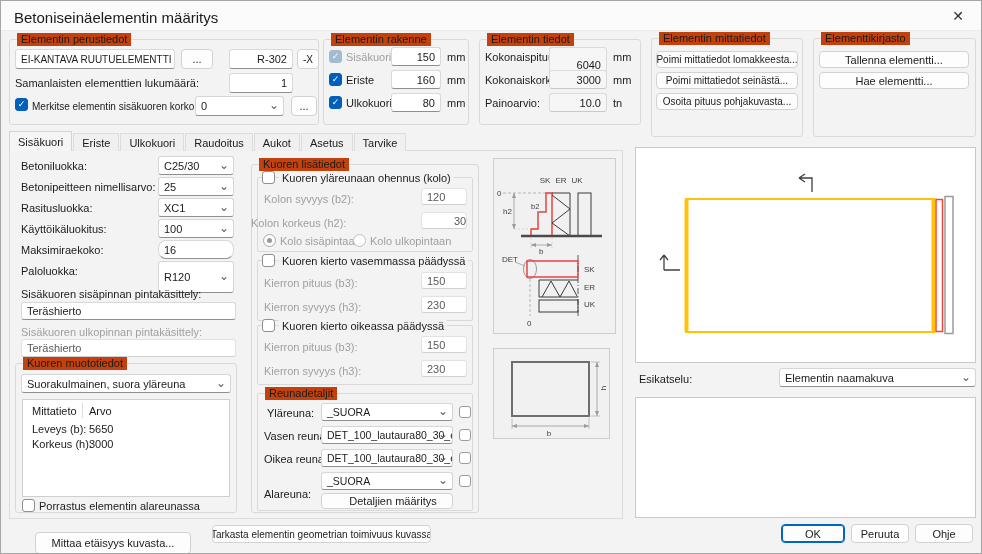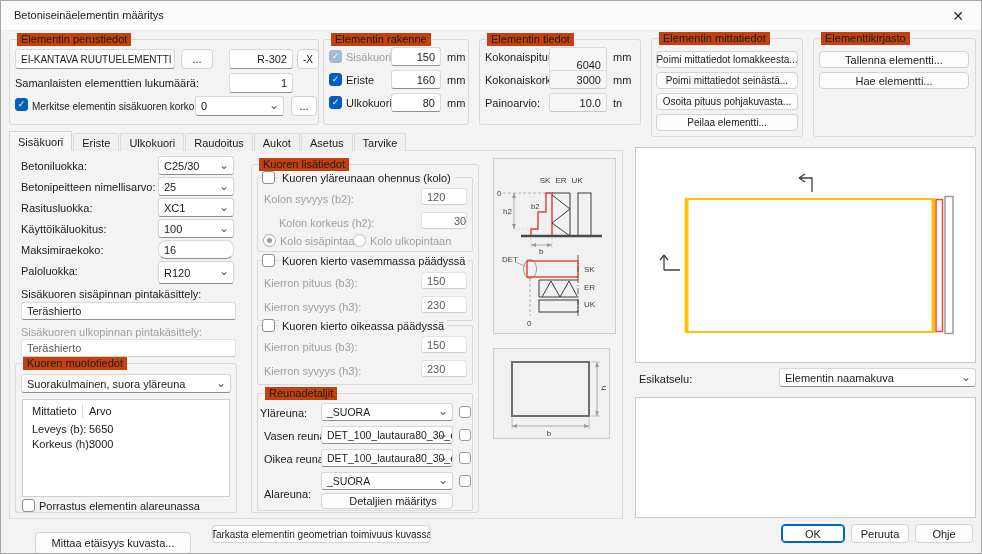--- a/index.html
+++ b/index.html
@@ -4,21 +4,21 @@
 <style>
   * { box-sizing: border-box; margin: 0; padding: 0; }
   html,body { background:#cfcfcf; }
   .dlg {
     position:relative; width:982px; height:554px; background:#f3f3f3;
     border:1px solid #a6a6a6; overflow:hidden;
     font-family:"Liberation Sans", sans-serif; font-size:11px; color:#1b1b1b;
     box-shadow:0 3px 10px rgba(0,0,0,.3);
   }
   .titlebar { position:absolute; left:0; top:0; width:100%; height:30px; background:#fbfbfb; border-bottom:1px solid #ececec; }
-  .title { position:absolute; left:13px; top:8px; font-size:11px; white-space:nowrap; }
+  .title { position:absolute; left:13px; top:8px; font-size:15px; white-space:nowrap; }
   .close { position:absolute; right:0; top:0; width:46px; height:29px; display:flex; align-items:center; justify-content:center; font-size:14px; color:#2c2c2c; }
   .grp { position:absolute; border:1px solid #d9d9d9; border-radius:3px; }
   .gt { position:absolute; top:-7px; left:7px; background:#c2410c; padding:0 4px; font-size:11px; line-height:13px; white-space:nowrap; }
   .lbl { position:absolute; white-space:nowrap; line-height:13px; }
   .dis { color:#9f9f9f; }
   .fs10 { font-size:10px; }
   .inp { position:absolute; background:#fff; border:1px solid #d9d9d9; border-bottom-color:#8f8f8f; border-radius:3px;
          padding:0 5px; display:flex; align-items:center; white-space:nowrap; overflow:hidden; }
   .inp.r { justify-content:flex-end; }
   .inp.ro { background:#f6f6f6; border:1px solid #dadada; border-bottom-color:#c9c9c9; }
@@ -102,21 +102,20 @@
   <div class="lbl" style="left:484px;top:96px;">Painoarvio:</div>
   <div class="inp ro r" style="left:548px;top:92px;width:58px;height:19px;">10.0</div>
   <div class="lbl" style="left:612px;top:96px;">tn</div>
 
   <div class="grp" style="left:650px;top:37px;width:152px;height:99px;">
     <div class="gt">Elementin mittatiedot</div>
   </div>
   <div class="btn fs10" style="left:655px;top:50px;width:142px;height:17px;">Poimi mittatiedot lomakkeesta...</div>
   <div class="btn fs10" style="left:655px;top:71px;width:142px;height:17px;">Poimi mittatiedot seinästä...</div>
   <div class="btn fs10" style="left:655px;top:92px;width:142px;height:17px;">Osoita pituus pohjakuvasta...</div>
-  <div class="btn fs10" style="left:655px;top:113px;width:142px;height:17px;">Peilaa elementti...</div>
 
   <div class="grp" style="left:812px;top:37px;width:163px;height:99px;">
     <div class="gt">Elementtikirjasto</div>
   </div>
   <div class="btn" style="left:818px;top:50px;width:150px;height:17px;">Tallenna elementti...</div>
   <div class="btn" style="left:818px;top:71px;width:150px;height:17px;">Hae elementti...</div>
 
   <div class="tabs">
     <div class="tab active">Sisäkuori</div>
     <div class="tab">Eriste</div>
@@ -144,21 +143,21 @@
       <span class="chev">⌄</span>
     </div>
   <div class="lbl" style="left:20px;top:222px;">Käyttöikäluokitus:</div>
   <div class="dd" style="left:157px;top:218px;width:76px;height:19px;">
       <span>100</span>
       <span class="chev">⌄</span>
     </div>
   <div class="lbl" style="left:20px;top:243px;">Maksimiraekoko:</div>
   <div class="inp" style="left:157px;top:239px;width:76px;height:19px;border-radius:8px;">16</div>
   <div class="lbl" style="left:20px;top:264px;">Paloluokka:</div>
-  <div class="dd" style="left:157px;top:260px;width:76px;height:23px;">
+  <div class="dd" style="left:157px;top:260px;width:76px;height:32px;">
       <span>R120</span>
       <span class="chev">⌄</span>
     </div>
 
   <div class="lbl" style="left:20px;top:287px;">Sisäkuoren sisäpinnan pintakäsittely:</div>
   <div class="inp" style="left:20px;top:301px;width:215px;height:18px;">Teräshierto</div>
   <div class="lbl dis" style="left:20px;top:325px;">Sisäkuoren ulkopinnan pintakäsittely:</div>
   <div class="inp fade dis" style="left:20px;top:338px;width:215px;height:18px;">Teräshierto</div>
 
   <div class="grp" style="left:14px;top:362px;width:222px;height:150px;">
@@ -181,21 +180,21 @@
 
   <div class="grp" style="left:250px;top:163px;width:228px;height:349px;">
     <div class="gt">Kuoren lisätiedot</div>
   </div>
 
   <div class="grp" style="left:256px;top:176px;width:216px;height:75px;border-radius:2px;"></div>
   <div class="cb" style="left:261px;top:170px;z-index:2;"></div>
   <div class="lbl" style="left:278px;top:171px;background:#f3f3f3;padding:0 3px;z-index:2;">Kuoren yläreunaan ohennus (kolo)</div>
   <div class="lbl dis" style="left:263px;top:192px;">Kolon syvyys (b2):</div>
   <div class="inp fade" style="left:420px;top:187px;width:46px;height:17px;">120</div>
-  <div class="lbl dis" style="left:278px;top:216px;">Kolon korkeus (h2):</div>
+  <div class="lbl dis" style="left:250px;top:216px;">Kolon korkeus (h2):</div>
   <div class="inp fade" style="left:420px;top:211px;width:46px;height:17px;padding-left:32px;">300</div>
   <div class="radio seldis" style="left:262px;top:233px;"></div>
   <div class="lbl dis" style="left:279px;top:234px;">Kolo sisäpintaan</div>
   <div class="radio offdis" style="left:352px;top:233px;"></div>
   <div class="lbl dis" style="left:369px;top:234px;">Kolo ulkopintaan</div>
 
   <div class="grp" style="left:256px;top:259px;width:216px;height:61px;border-radius:2px;"></div>
   <div class="cb" style="left:261px;top:253px;z-index:2;"></div>
   <div class="lbl" style="left:278px;top:254px;background:#f3f3f3;padding:0 3px;z-index:2;">Kuoren kierto vasemmassa päädyssä</div>
   <div class="lbl dis" style="left:263px;top:276px;">Kierron pituus (b3):</div>
@@ -207,21 +206,21 @@
   <div class="cb" style="left:261px;top:318px;z-index:2;"></div>
   <div class="lbl" style="left:278px;top:319px;background:#f3f3f3;padding:0 3px;z-index:2;">Kuoren kierto oikeassa päädyssä</div>
   <div class="lbl dis" style="left:263px;top:340px;">Kierron pituus (b3):</div>
   <div class="inp fade" style="left:420px;top:335px;width:46px;height:17px;">150</div>
   <div class="lbl dis" style="left:263px;top:364px;">Kierron syvyys (h3):</div>
   <div class="inp fade" style="left:420px;top:359px;width:46px;height:17px;">230</div>
 
   <div class="grp" style="left:256px;top:392px;width:216px;height:118px;border-radius:2px;">
     <div class="gt">Reunadetaljit</div>
   </div>
-  <div class="lbl" style="left:259px;top:406px;">Yläreuna:</div>
+  <div class="lbl" style="left:266px;top:406px;">Yläreuna:</div>
   <div class="dd" style="left:320px;top:402px;width:132px;height:18px;font-size:10.5px;">
       <span>_SUORA</span>
       <span class="chev">⌄</span>
     </div>
   <div class="cb sm" style="left:458px;top:405px;"></div>
   <div class="lbl" style="left:263px;top:429px;">Vasen reuna:</div>
   <div class="dd" style="left:320px;top:425px;width:132px;height:18px;font-size:10.5px;">
       <span>DET_100_lautaura80_30_e</span>
       <span class="chev">⌄</span>
     </div>

